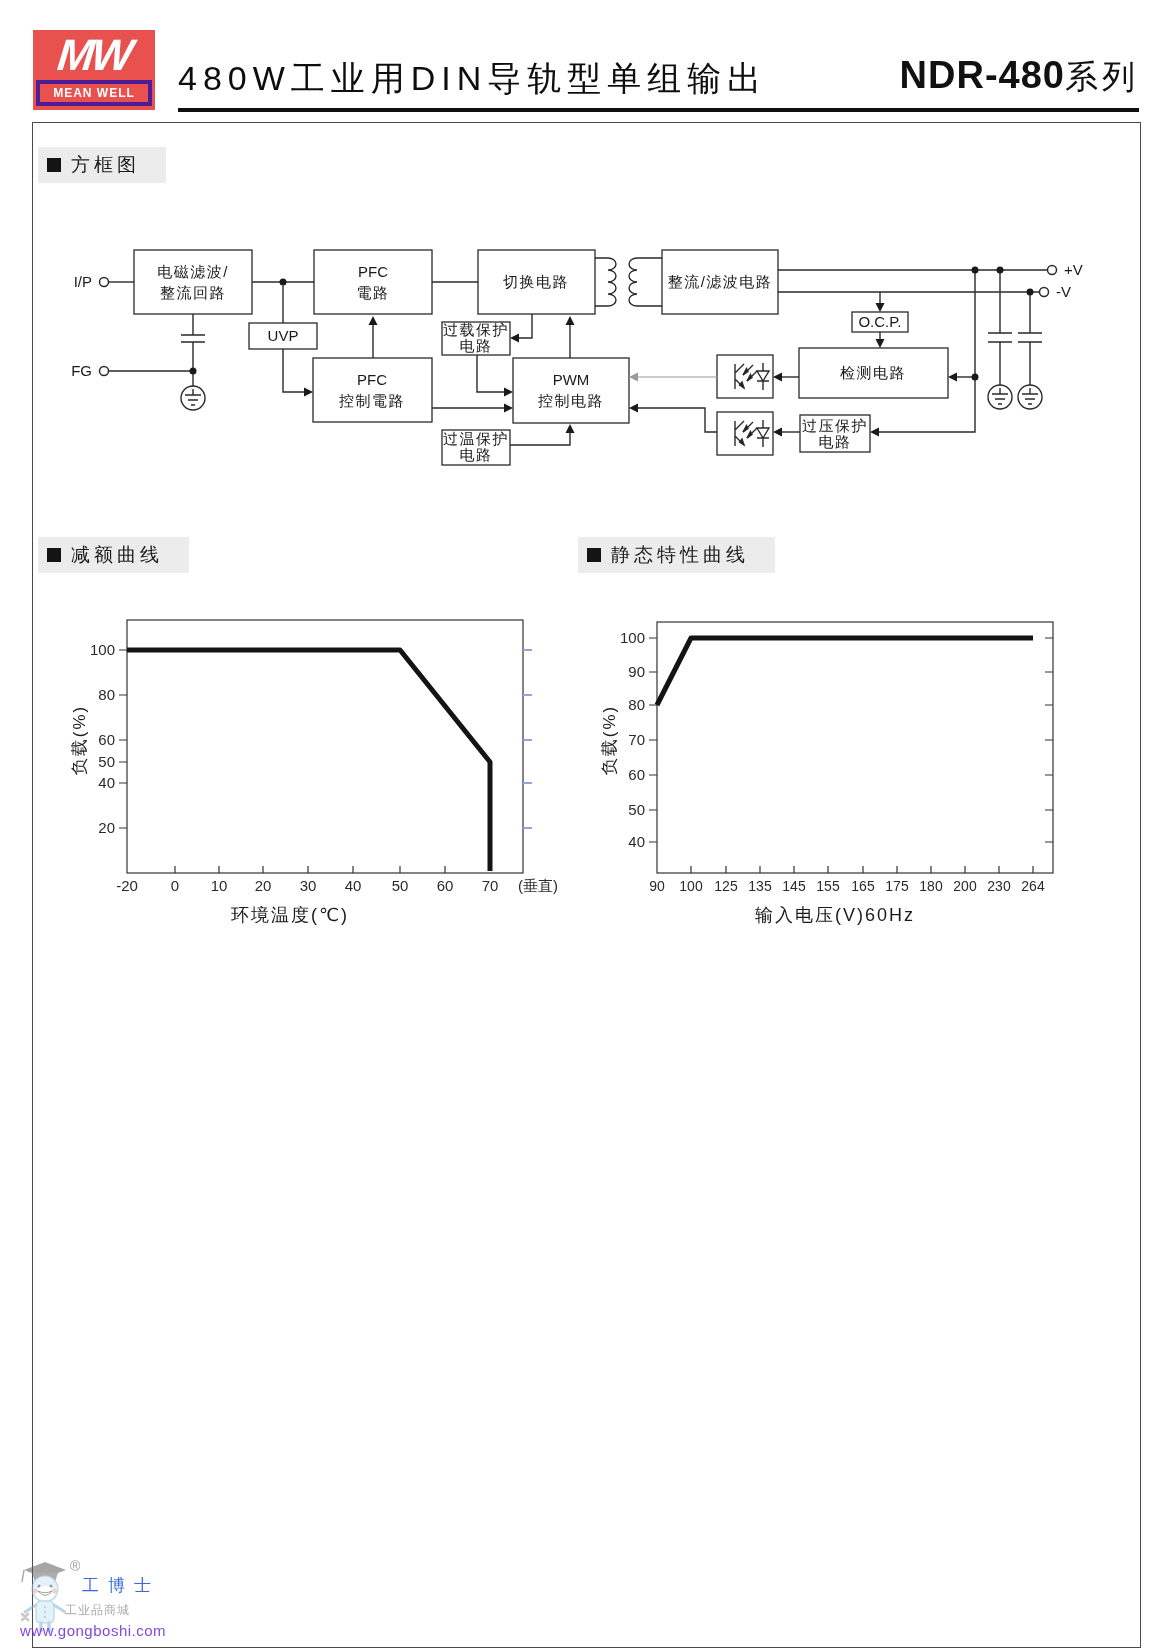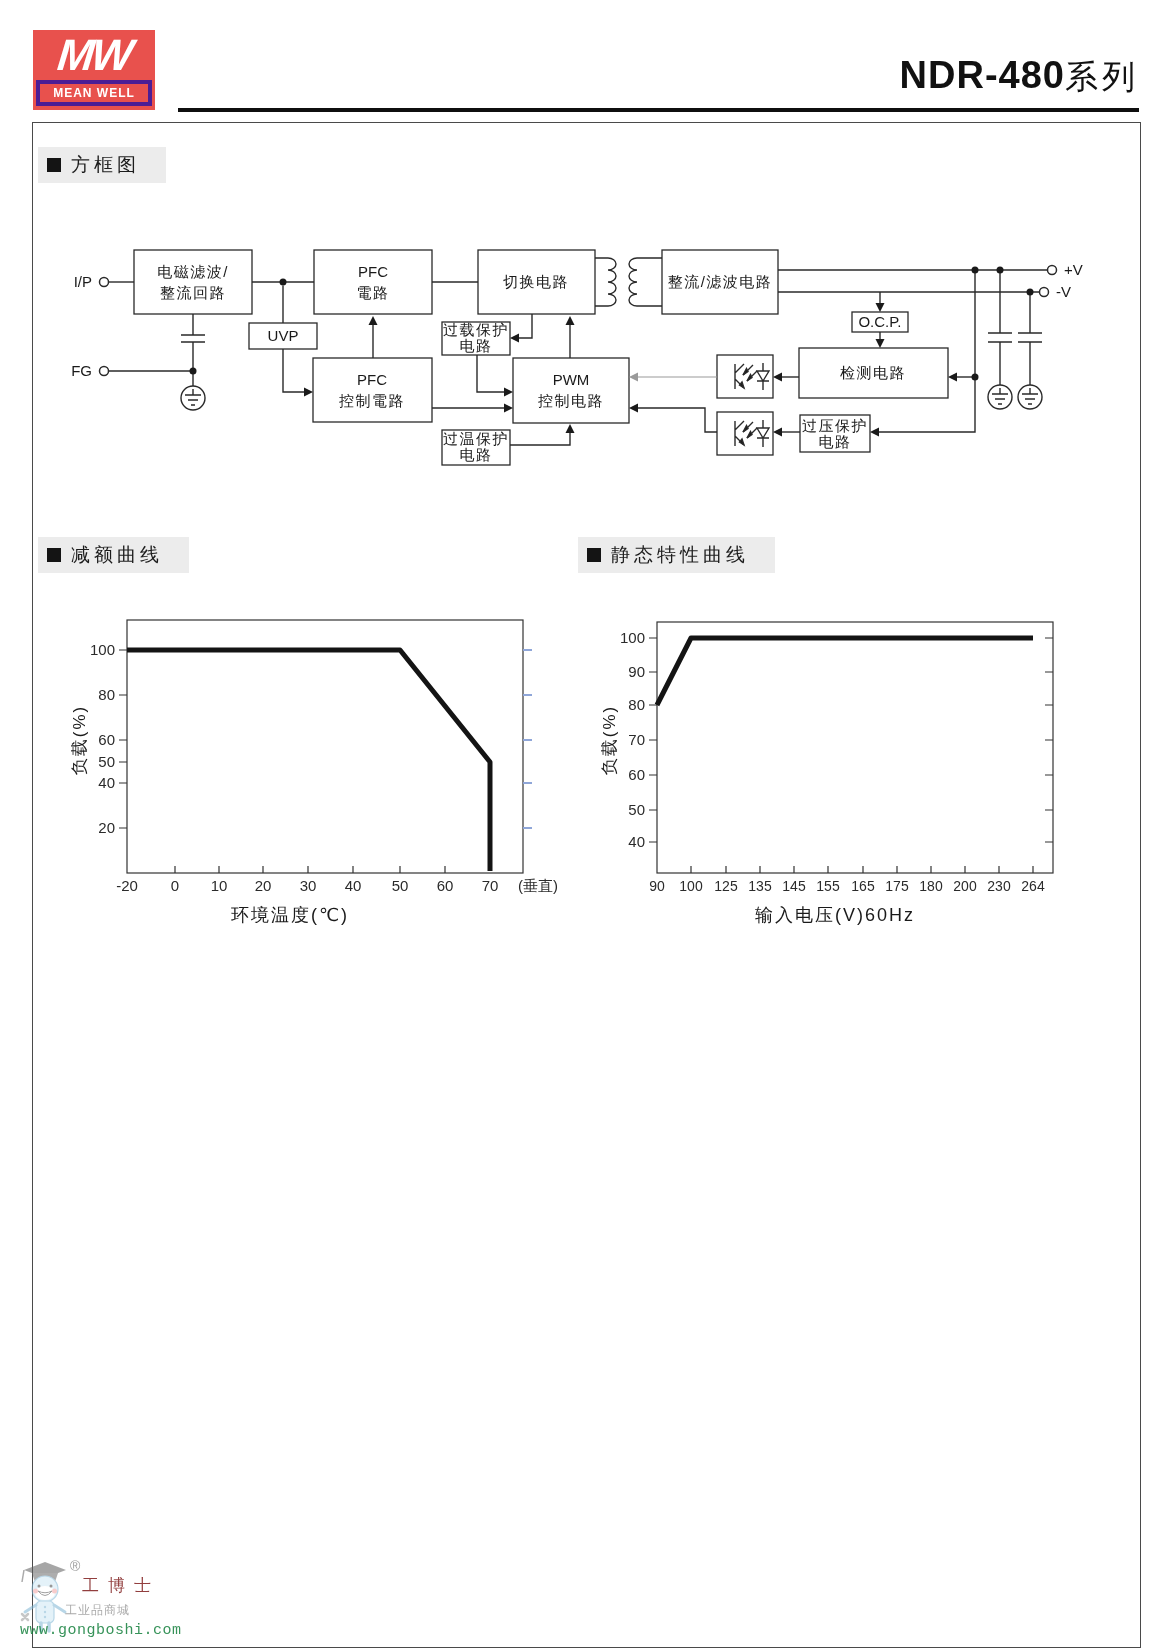--- a/index.html
+++ b/index.html
@@ -38,33 +38,34 @@
   .tick{stroke:#333;stroke-width:1.2;}
   .tick-blue{stroke:#8fa6d8;stroke-width:2;}
   .curve{stroke:#141414;stroke-width:5;fill:none;stroke-linejoin:round;}
   .tick-label{font-family:"Liberation Sans","DejaVu Sans",sans-serif;font-size:15px;fill:#2b2b2b;}
   .tick-label-sm{font-family:"Liberation Sans","DejaVu Sans",sans-serif;font-size:14px;fill:#2b2b2b;}
   .axis-title{font-family:"Liberation Sans","DejaVu Sans",sans-serif;font-size:18px;fill:#1a1a1a;letter-spacing:2px;}
   .axis-title-y{font-family:"Liberation Sans","DejaVu Sans",sans-serif;font-size:17px;fill:#1a1a1a;letter-spacing:2px;}
   
   .wm{color:#8a8a8a;position:absolute;opacity:.85;}
   .wm-reg{left:70px;top:1558px;font-size:14px;}
-  .wm-brand{left:82px;top:1574px;font-size:17px;letter-spacing:9px;color:#7f1d1d;}
+  .wm-brand{left:82px;top:1574px;font-size:17px;letter-spacing:9px;color:#1d4ed8;}
   .wm-sub{left:65px;top:1602px;font-size:12px;letter-spacing:1px;color:#9a9a9a;}
-  .wm-url{left:20px;top:1622px;font-size:15px;color:#15803d;letter-spacing:.5px;font-family:Liberation Mono, monospace;}
+  .wm-url{left:20px;top:1622px;font-size:15px;color:#6d28d9;letter-spacing:.5px;}
 </style>
 </head>
 <body>
 
 <div class="page">
 
   <div class="logo">
     <div class="logo-mw">MW</div>
     <div class="logo-bar">MEAN WELL</div>
   </div>
+  <div class="doc-title">480W工业用DIN导轨型单组输出</div>
   <div class="series">
     <span class="series-bold">NDR-480</span><span class="series-suffix">系列</span>
   </div>
   <div class="header-rule"></div>
 
   <div class="frame"></div>
 
   <div class="section-label" style="left:38px;top:147px;">
     <div class="bullet"></div>
     <span>方框图</span>

